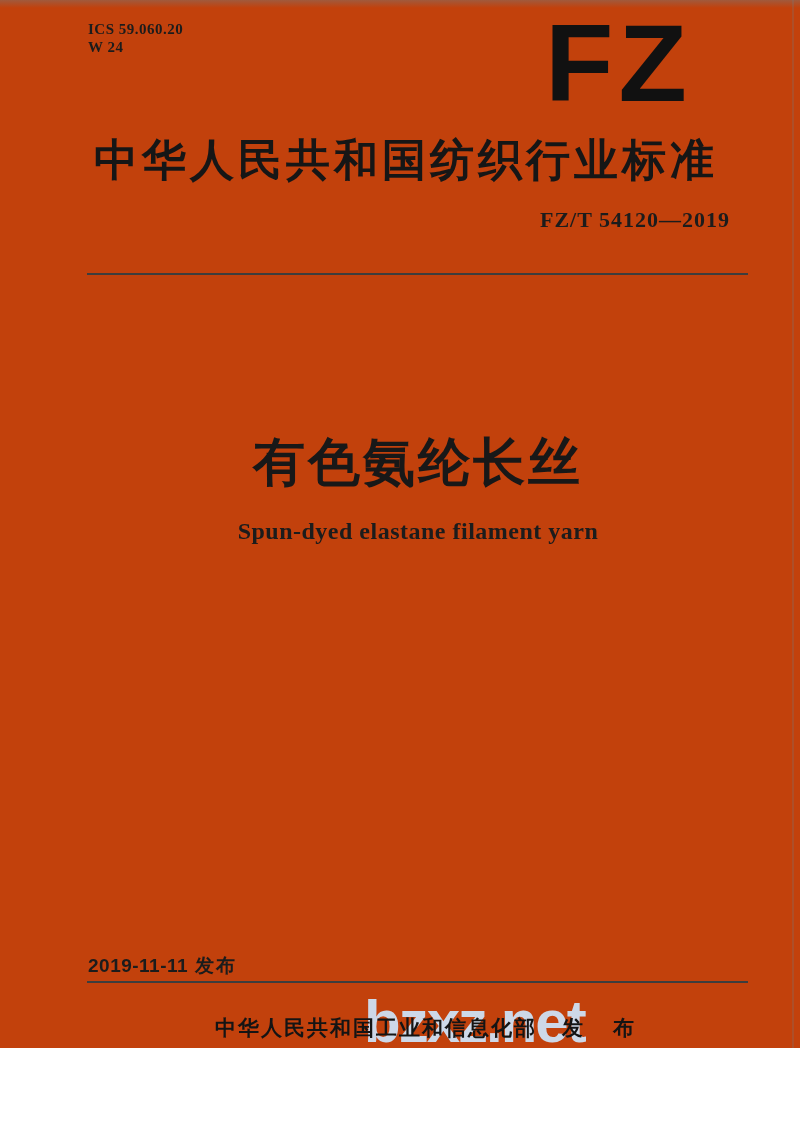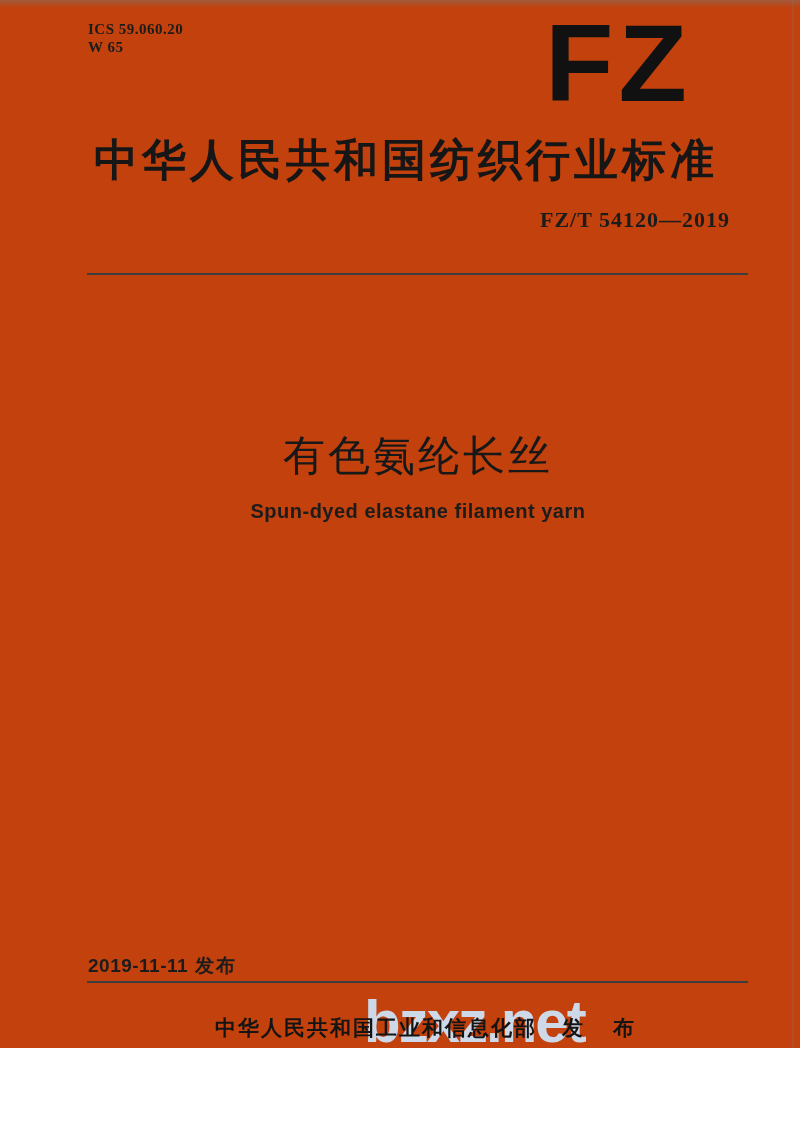--- a/index.html
+++ b/index.html
@@ -59,27 +59,27 @@
     border-top:2px solid #3d3d3d;
   }
   .rule-top { top:273px; }
   .rule-bottom { top:981px; }
   
   .content-center {
     position:absolute; left:88px; width:660px; text-align:center;
   }
   .title-cn {
     top:428px;
-    font-weight:400; font-size:42px; letter-spacing:3px;
+    font-weight:700; font-size:52px; letter-spacing:3px;
     color:#181818;
   }
   .title-en {
-    top:500px;
-    font-family:Liberation Sans, sans-serif;
-    font-weight:700; font-size:20px; letter-spacing:0.5px;
+    top:518px;
+    font-family:Liberation Serif, serif;
+    font-weight:700; font-size:24px; letter-spacing:0.5px;
   }
   .dates-row {
     position:absolute; left:88px; top:953px; width:660px;
     display:flex; justify-content:space-between;
     font-weight:600; font-size:19px; letter-spacing:0.5px;text-align:right;
   }
   .dates-row .cn { margin-left:7px; letter-spacing:2px; font-weight:700; }
   .publisher-row {
     top:1014px;
     font-weight:700; font-size:21px; letter-spacing:2px;
@@ -99,21 +99,21 @@
 </head>
 <body>
 
 <div class="page">
 
   <div class="scan-top-smudge"></div>
   <div class="scan-right-edge"></div>
 
   <div class="ics-block">
     <div>ICS 59.060.20</div>
-    <div>W 65</div>
+    <div>W 24</div>
   </div>
 
   <div class="fz-logo">FZ</div>
 
   <div class="std-heading">中华人民共和国纺织行业标准</div>
 
   <div class="std-number">FZ/T 54120—2019</div>
 
   <div class="rule rule-top"></div>
 

